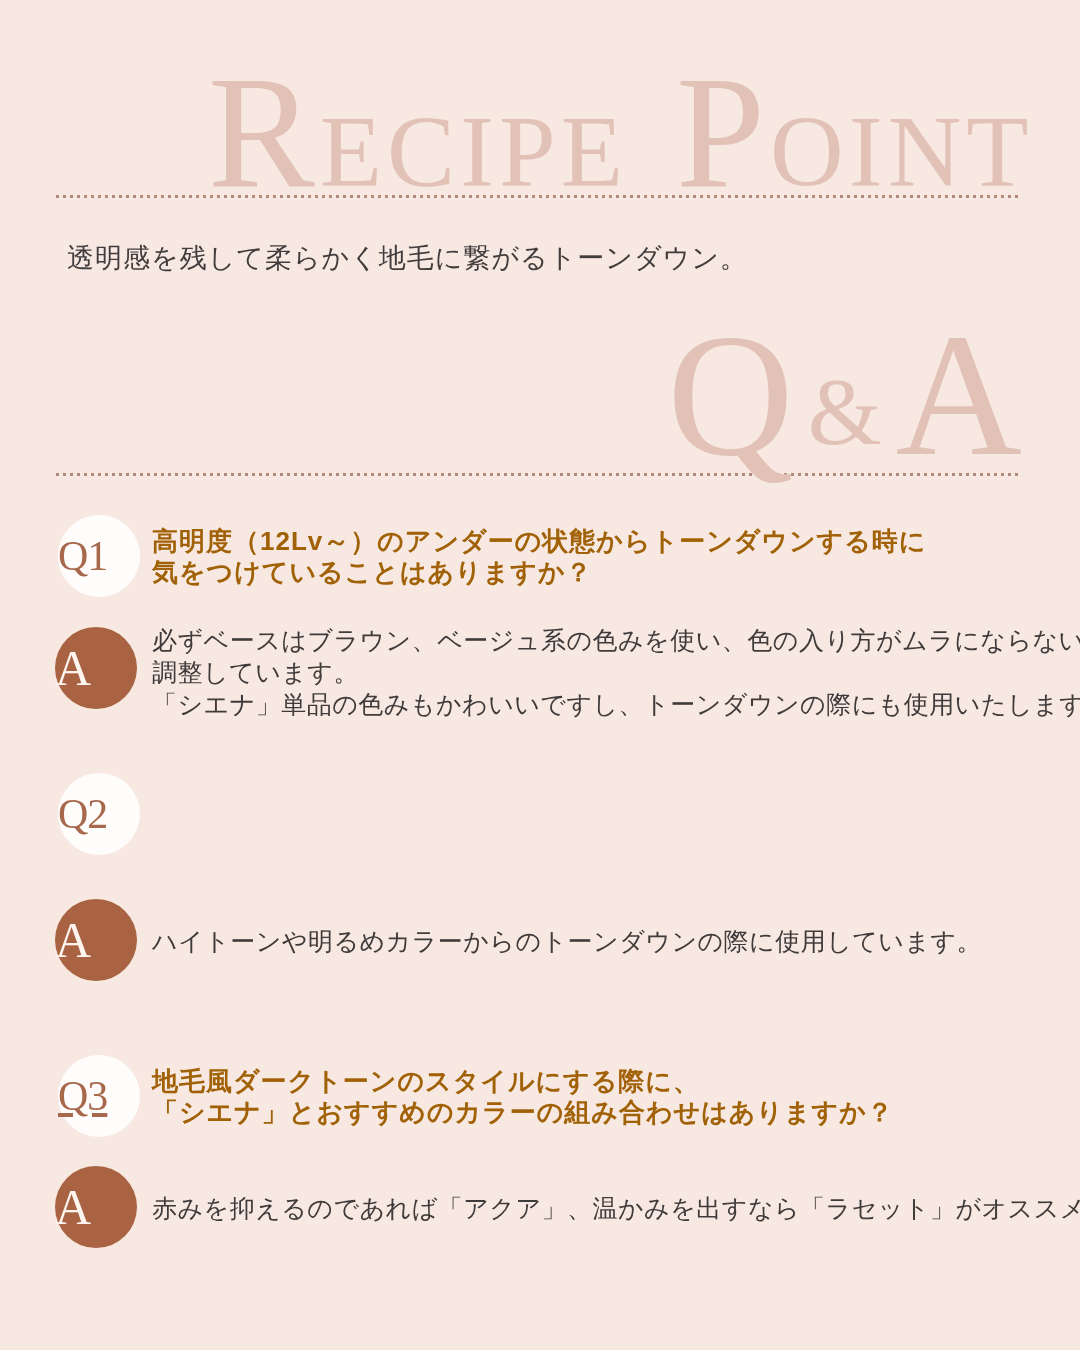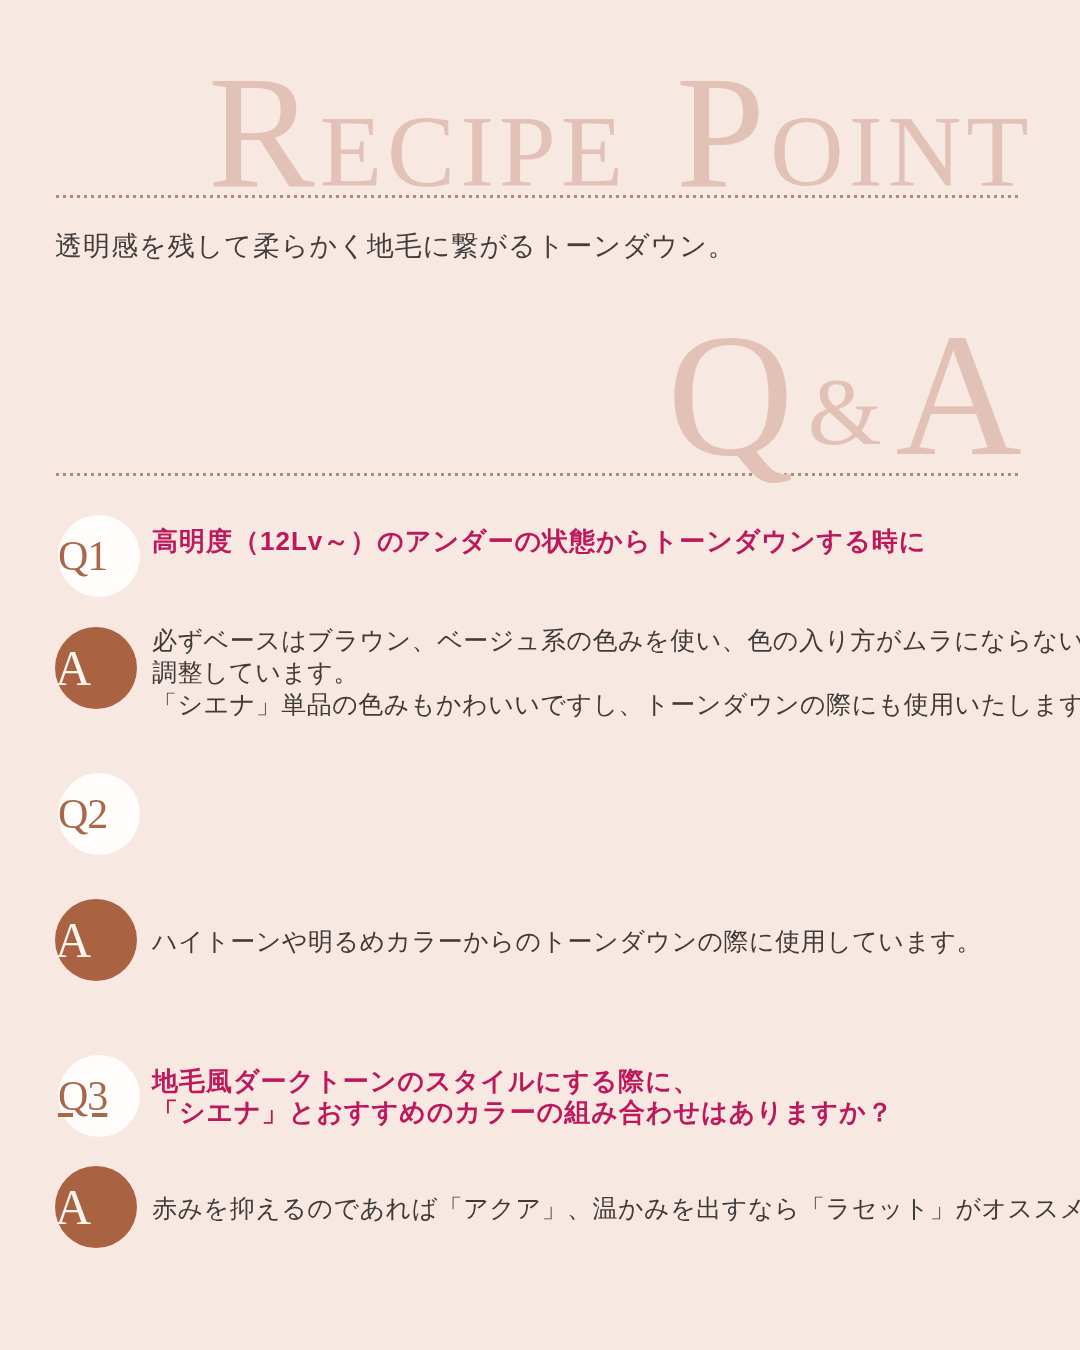--- a/index.html
+++ b/index.html
@@ -29,41 +29,41 @@
   .qa-title .amp{font-size:95px;margin:0 14px;vertical-align:10px;}
   
   .dotline{
     position:absolute;left:56px;width:966px;height:3px;z-index:1;
     background:repeating-linear-gradient(90deg,#b28a79 0,#b28a79 3px,transparent 3px,transparent 7px);
   }
   #dot1{top:195px;}
   #dot2{top:473px;}
   
   .subtitle{
-    position:absolute;left:55px;top:231px;margin:0;
+    position:absolute;left:55px;top:231px;margin:12px;
     font-size:27px;line-height:31px;letter-spacing:1px;
     color:#413d3c;
   }
   
   .badge{
     position:absolute;width:82px;height:82px;border-radius:50%;
     display:flex;align-items:center;
     font-family:"Liberation Serif","DejaVu Serif",serif;
     line-height:1;z-index:2;
   }
   .qbadge{left:58px;background:#fffdfc;color:#a7684c;font-size:42px;letter-spacing:-1px;}
   .abadge{left:55px;background:#a96342;color:#fdf5ee;font-size:50px;}
   #q1b{top:515px;} #a1b{top:627px;}
   #q2b{top:773px;} #a2b{top:899px;}
   #q3b{top:1055px;text-decoration:underline;} #a3b{top:1166px;}
   
   .qtext{
     position:absolute;left:152px;
     font-size:26px;font-weight:bold;line-height:31px;letter-spacing:1px;
-    color:#be185d;white-space:nowrap;z-index:2;
+    color:#a16207;white-space:nowrap;z-index:2;
   }
   #q1t{top:526px;} #q2t{top:801px;} #q3t{top:1066px;}
   .atext{
     position:absolute;left:152px;
     font-size:25px;line-height:32px;letter-spacing:0.5px;
     color:#3f3b3a;white-space:nowrap;z-index:2;
   }
   #a1t{top:624px;} #a2t{top:925px;} #a3t{top:1192px;}
 </style>
 </head>
@@ -83,20 +83,21 @@
     <span class="big">Q</span><span class="amp">&amp;</span><span class="big">A</span>
   </div>
 
   <div class="dotline" id="dot2"></div>
 
   <div class="badge qbadge" id="q1b">
     <span>Q1</span>
   </div>
   <div class="qtext" id="q1t">
     <div>高明度（12Lv～）のアンダーの状態からトーンダウンする時に</div>
+    <div>気をつけていることはありますか？</div>
   </div>
   <div class="badge abadge" id="a1b">
     <span>A</span>
   </div>
   <div class="atext" id="a1t">
     <div>必ずベースはブラウン、ベージュ系の色みを使い、色の入り方がムラにならないように</div>
     <div>調整しています。</div>
     <div>「シエナ」単品の色みもかわいいですし、トーンダウンの際にも使用いたします。</div>
   </div>
 

